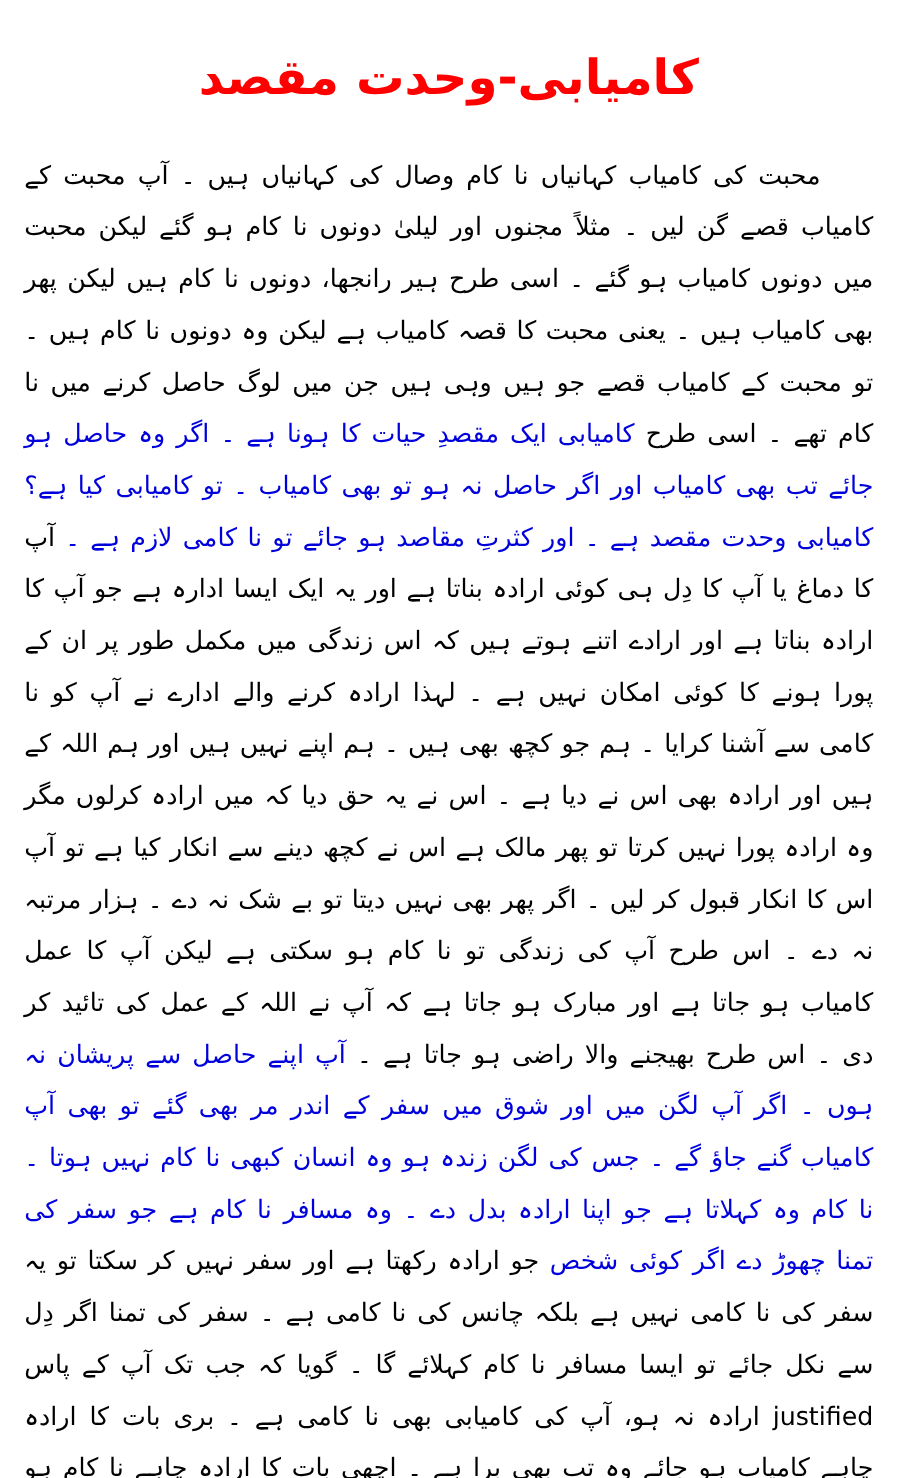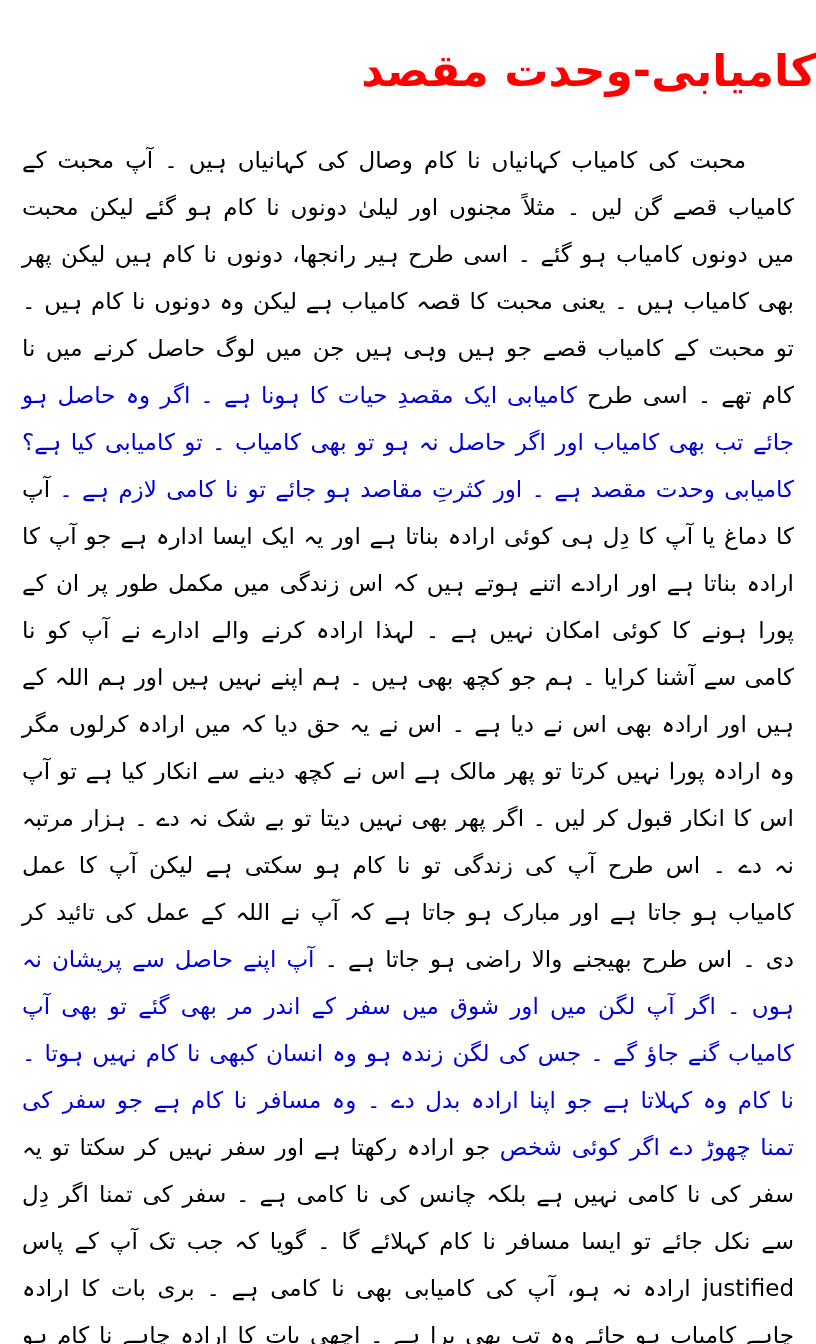--- a/index.html
+++ b/index.html
@@ -12,21 +12,21 @@
     width: 816px;
     height: 1344px;
     margin: 0 auto;
     background: #ffffff;
     overflow: hidden;
     font-family: "DejaVu Sans", sans-serif;
   }
   .doc-title {
     margin: 0;
     padding-top: 42px;
-    text-align: right;
+    text-align: center;
     font-size: 44px;
     font-weight: bold;
     line-height: 1.3;
     direction: rtl;
   }
   .body-text {
     direction: rtl;
     unicode-bidi: embed;
     margin: 38px 22px 0 22px;
     font-size: 23px;

